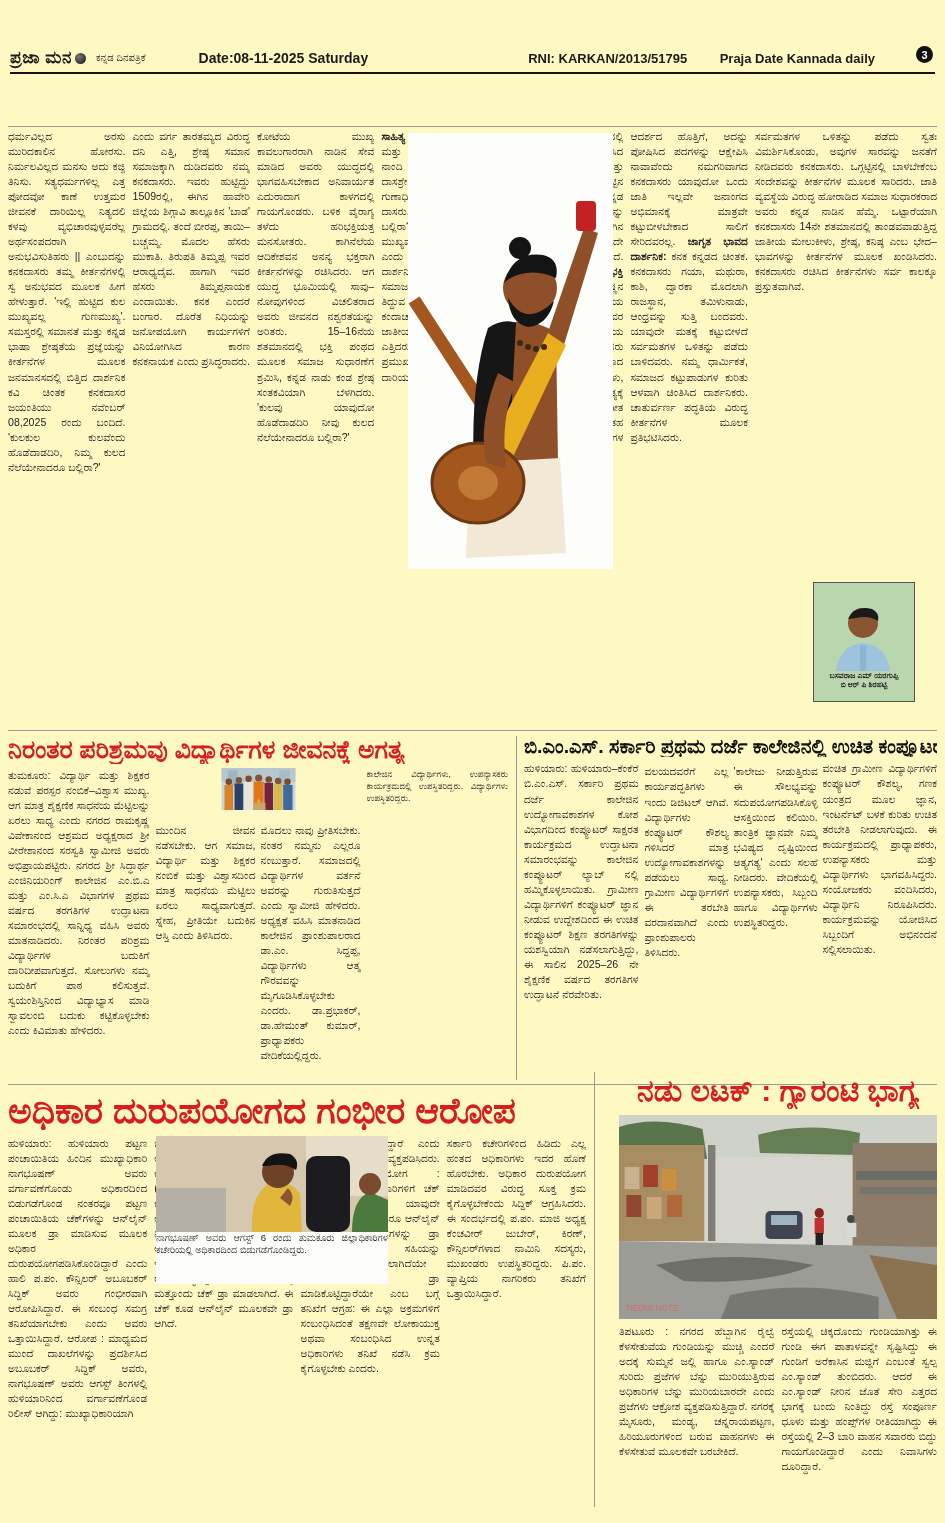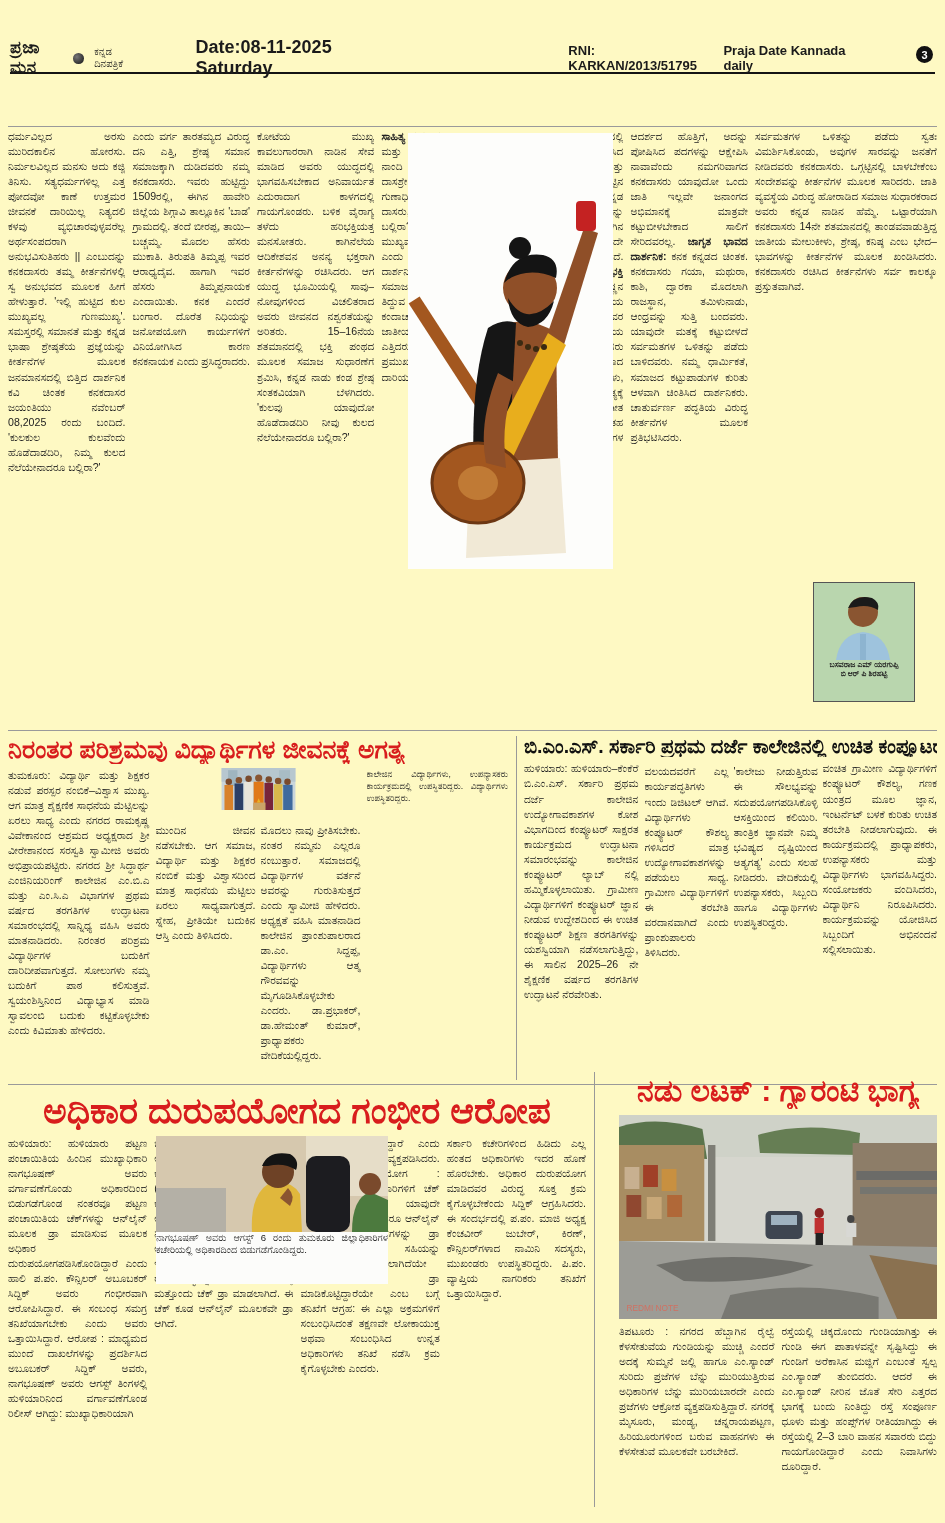--- a/index.html
+++ b/index.html
@@ -5,57 +5,57 @@
   html,body{margin:0;padding:0;background:#e8e8e4;}
   .page{position:relative;width:945px;height:1523px;margin:0 auto;background:#fef9c3;
         font-family:Liberation Sans, sans-serif;color:#1b1b1b;overflow:hidden;}
   
   .topbar{position:absolute;left:10px;right:10px;top:44px;height:28px;display:flex;
           align-items:center;border-bottom:2.5px solid #141414;}
   .logo{font-weight:bold;font-size:17px;letter-spacing:.5px;}
   .logo-dot{display:inline-block;width:11px;height:11px;border-radius:50%;
             background:radial-gradient(circle at 35% 35%,#777,#111);margin:0 2px 0 3px;vertical-align:middle;}
   .logo-sub{font-size:10px;margin-left:8px;}
-  .tb-date{font-weight:bold;font-size:18px;margin-left:53px;}
+  .tb-date{font-weight:bold;font-size:14px;margin-left:53px;}
   .tb-rni{font-weight:bold;font-size:13px;margin-left:160px;}
   .tb-daily{font-weight:bold;font-size:13px;margin-left:auto;margin-right:60px;}
   .pagenum{position:absolute;right:2px;top:2px;width:17px;height:17px;border-radius:50%;
            background:#111;color:#fff;font-size:11px;font-weight:bold;display:flex;
            align-items:center;justify-content:center;}
   
   .lead-headline{position:absolute;left:8px;right:8px;top:74px;text-align:center;
                  color:#d81d1d;font-weight:bold;font-size:45px;line-height:1.05;white-space:nowrap;overflow:hidden;}
   .rule{position:absolute;left:8px;right:8px;height:1px;background:#9a9a9a;}
   .lead-body{position:absolute;left:8px;right:8px;top:129px;height:575px;display:flex;gap:7px;}
   .col{flex:1;font-size:10.6px;line-height:1.42;text-align:justify;overflow:hidden;color:#222;}
   .col.last{flex:1.55;}
   .subhead{font-weight:bold;}
   .illus{position:absolute;left:400px;top:4px;width:205px;height:436px;background:#fdfdfb;}
   .authorbox{position:absolute;right:22px;bottom:2px;width:102px;height:120px;background:#b9d6ae;
-             border:1px solid #555;text-align:center;padding:3px 2px 1px;box-sizing:border-box;}
+             border:1px solid #555;text-align:center;padding:14px 2px 1px;box-sizing:border-box;}
   .authorbox .cap{font-size:7.6px;font-weight:bold;line-height:1.25;color:#222;}
   
   .h-red{color:#d81d1d;font-weight:bold;}
   .story2{position:absolute;left:8px;top:736px;width:500px;height:344px;overflow:hidden;}
   .story2 h2{margin:0 0 4px;font-size:25px;line-height:1.1;white-space:nowrap;overflow:hidden;}
   .s2-row{display:flex;gap:6px;height:296px;}
   .s2-c1{width:243px;}
   .s2-mid{width:205px;display:flex;flex-direction:column;}
   .s2-minis{display:flex;gap:5px;flex:1;margin-top:13px;}
   .s2-strip{width:40px;font-size:8.6px;}
   .story3{position:absolute;left:516px;top:736px;width:421px;height:344px;border-left:1px solid #999;
           padding-left:7px;box-sizing:border-box;overflow:hidden;}
   .story3 h2{margin:0 0 4px;font-size:19.5px;line-height:1.1;color:#111;white-space:nowrap;overflow:hidden;}
   .s3-row{display:flex;gap:6px;height:298px;}
   .s3-c{width:114px;}
   .s3-mid{width:172px;display:flex;flex-direction:row;}
   .s3-minis{display:flex;gap:5px;flex:1;margin-top:3px;}
   .story4{position:absolute;left:8px;top:1088px;width:578px;height:435px;overflow:hidden;}
   .s4-kicker{font-size:21.5px;font-weight:bold;color:#151515;white-space:nowrap;overflow:hidden;}
-  .s4-head{font-size:36px;line-height:1.05;text-align:center;margin:4px 0 6px;white-space:nowrap;overflow:hidden;}
+  .s4-head{font-size:36px;line-height:1.05;text-align:left;margin:4px 0 6px;white-space:nowrap;overflow:hidden;}
   .s4-body{position:relative;display:flex;gap:7px;height:330px;}
   .s4-photo{position:absolute;left:148px;top:0;width:232px;height:96px;}
   .s4-cap{position:absolute;left:148px;top:96px;width:232px;height:52px;background:#fcfcfa;
           font-size:9.6px;line-height:1.3;text-align:justify;}
   .story5{position:absolute;left:594px;top:1072px;width:343px;height:435px;border-left:1px solid #999;
           padding-left:24px;box-sizing:border-box;overflow:hidden;}
   .s5-head{font-size:30px;margin:2px 0 6px;text-align:center;white-space:nowrap;overflow:hidden;}
   .s5-photo{width:100%;height:204px;display:block;}
   .s5-cols{display:flex;gap:7px;height:160px;margin-top:5px;}
   svg{display:block;}

